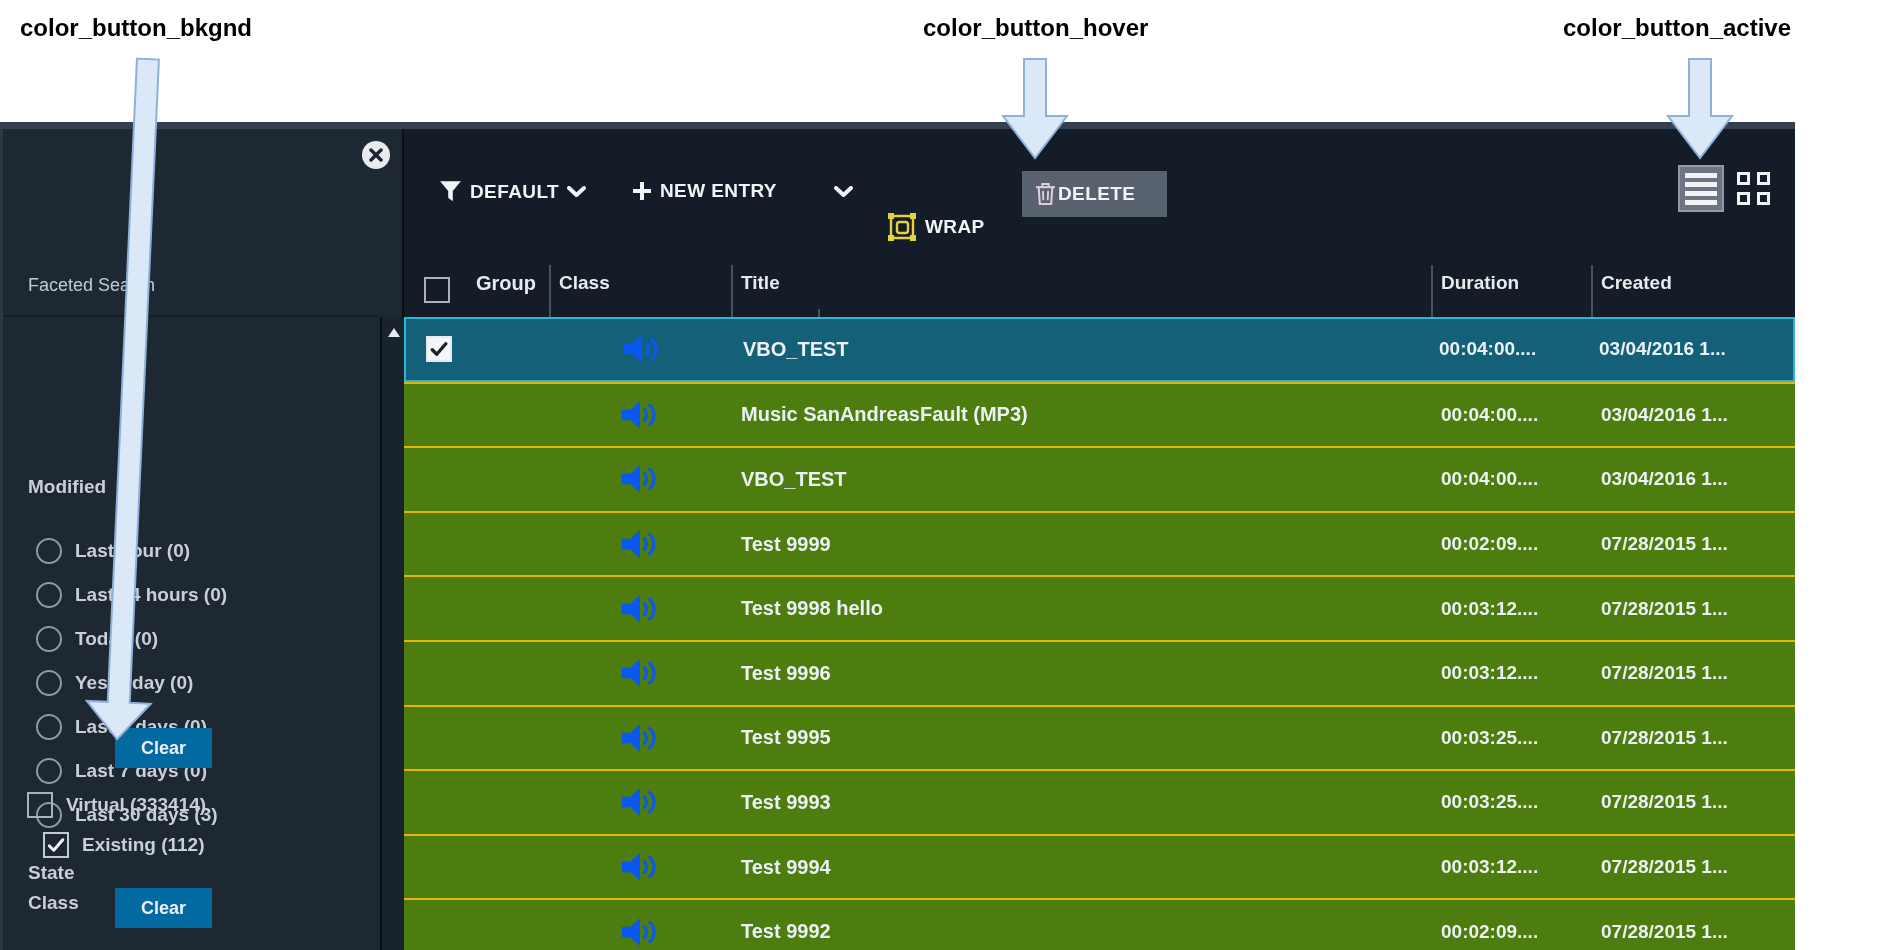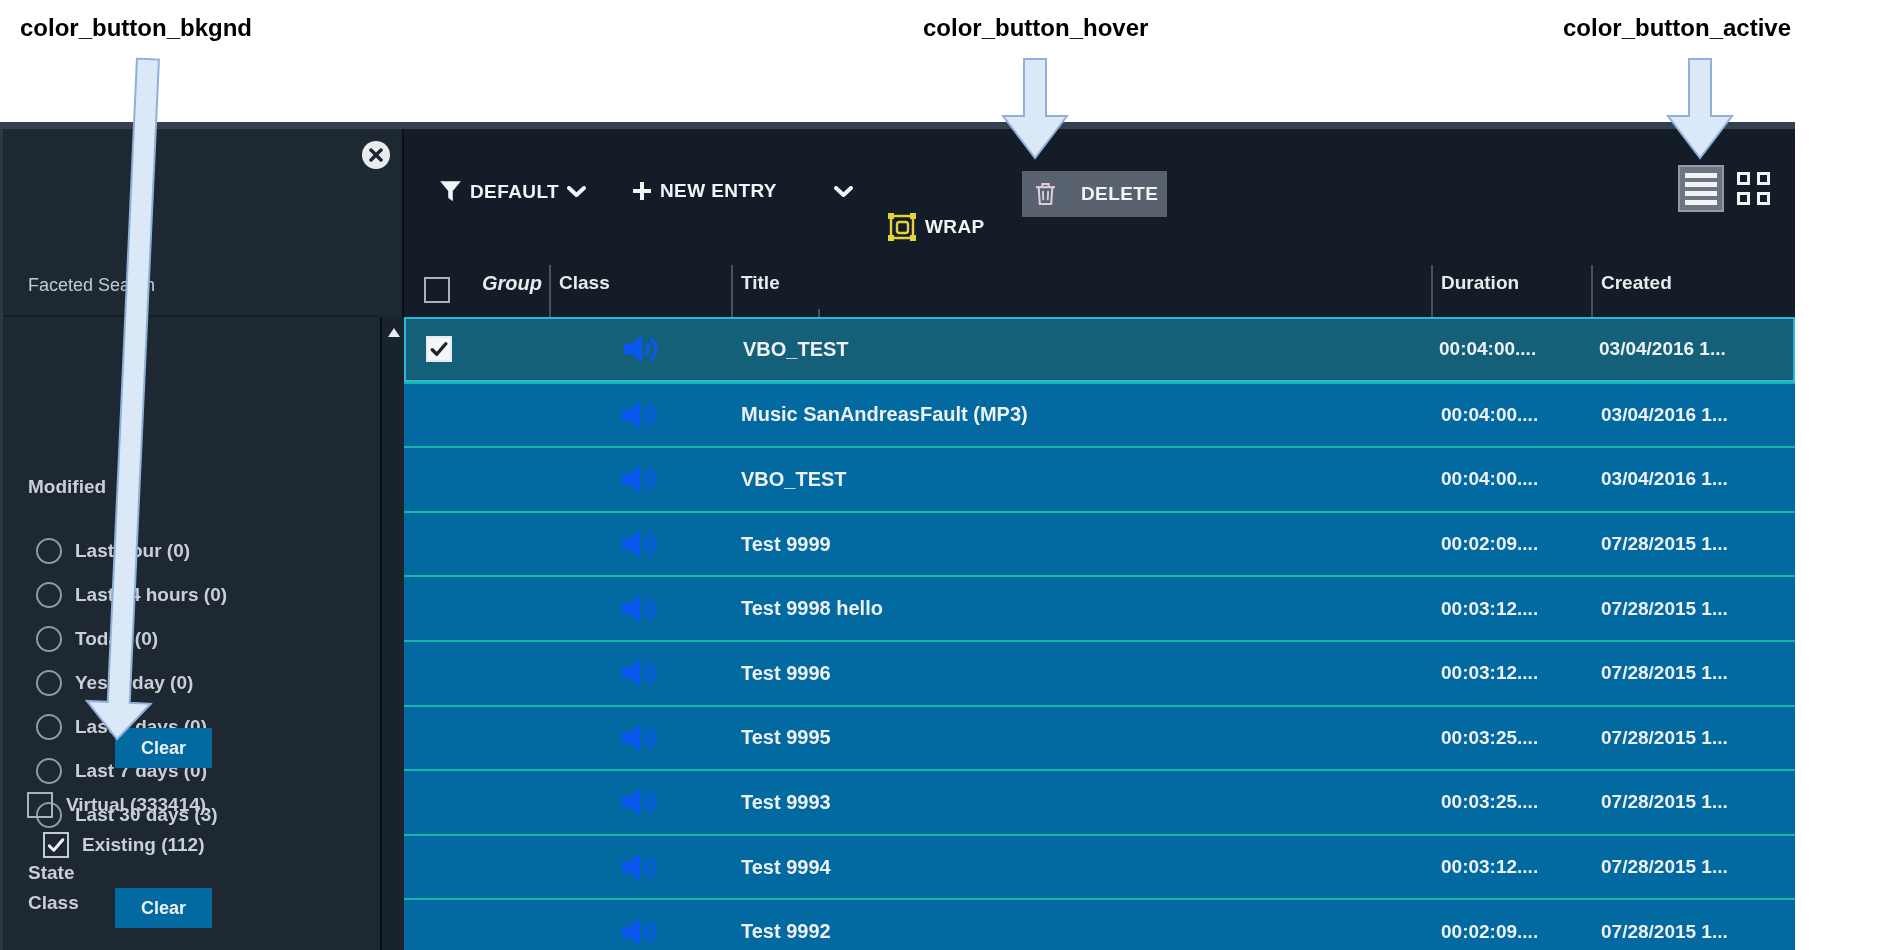--- a/index.html
+++ b/index.html
@@ -29,46 +29,46 @@
              border-left:2px solid #0b1118;box-sizing:border-box;}
   .sb-scroll .up{position:absolute;left:6px;top:11px;width:0;height:0;
                  border-left:6px solid transparent;border-right:6px solid transparent;
                  border-bottom:9px solid #e8ebee;}
   
   .main{position:absolute;left:404px;top:7px;width:1391px;height:821px;background:#141d27;color:#eef1f4;}
   .tb-item{position:absolute;display:flex;align-items:center;gap:8px;color:#f2f4f6;
            font-size:19px;font-weight:bold;letter-spacing:.4px;white-space:nowrap;cursor:pointer;background:none;border:none;font-family:inherit;}
   .tb-sep{position:absolute;left:414px;top:180px;width:2px;height:27px;background:#46525e;}
   .delete-btn{position:absolute;left:618px;top:42px;width:145px;height:46px;background:#57626e;
-              display:flex;align-items:center;gap:25px;padding-left:13px;box-sizing:border-box;
+              display:flex;align-items:center;gap:2px;padding-left:13px;box-sizing:border-box;
               color:#f2f4f6;font-size:19px;font-weight:bold;letter-spacing:.4px;border:none;font-family:inherit;cursor:pointer;}
   .view-list{position:absolute;left:1274px;top:36px;width:46px;height:47px;background:#6c7581;
              border:2px solid #939aa4;box-sizing:border-box;display:flex;flex-direction:column;
              justify-content:center;gap:4px;align-items:center;cursor:pointer;}
   .view-list i{display:block;width:32px;height:5px;background:#f2f3f5;}
   .view-grid{position:absolute;left:1333px;top:43px;width:34px;height:34px;display:grid;
              grid-template-columns:13px 13px;grid-template-rows:13px 13px;gap:7px;cursor:pointer;}
   .view-grid i{display:block;border:3px solid #f2f3f5;box-sizing:border-box;background:#141d27;}
   
   .thead{position:absolute;left:0;top:129px;width:1391px;height:59px;}
   .thead .hcb{position:absolute;left:20px;top:19px;}
   .hlabel{position:absolute;top:14px;font-size:19px;font-weight:bold;color:#e8ebee;white-space:nowrap;}
   .vdiv{position:absolute;top:7px;bottom:0;width:2px;background:#45525f;}
   .rows{position:absolute;left:0;top:188px;width:1391px;height:633px;overflow:hidden;}
   .trow{display:flex;align-items:center;height:64.6px;box-sizing:border-box;
-        border-top:2px solid #14b8a6;background:#0369a1;cursor:pointer;}
+        border-top:2px solid #eab308;background:#4d7c0f;cursor:pointer;}
   .trow:first-child{border:2px solid #2cb6d9;background:#136078;}
   .c1{width:145px;flex:none;display:flex;align-items:center;padding-left:20px;box-sizing:border-box;}
   .c2{width:182px;flex:none;display:flex;align-items:center;justify-content:center;}
   .c3{flex:1;min-width:0;padding-left:10px;font-size:20px;font-weight:bold;color:#eef1f4;white-space:nowrap;overflow:hidden;}
   .c4{width:160px;flex:none;padding-left:10px;box-sizing:border-box;font-size:19px;font-weight:bold;color:#eef1f4;white-space:nowrap;}
   .c5{width:204px;flex:none;padding-left:10px;box-sizing:border-box;font-size:19px;font-weight:bold;color:#eef1f4;white-space:nowrap;overflow:hidden;}
   .cb-checked-light{width:26px;height:26px;background:#f4f6f8;border:2px solid #e8ebee;box-sizing:border-box;
         display:flex;align-items:center;justify-content:center;}
-  .grp-clip{position:absolute;left:78px;top:0;width:67px;overflow:hidden;font-style:italic;}
+  .grp-clip{position:absolute;left:72px;top:0;width:67px;overflow:hidden;}
   .grp-clip span{font-size:20px;}
 </style>
 </head>
 <body>
 
 <div class="canvas">
 
   <div class="ann-label" style="left:20px;">color_button_bkgnd</div>
   <div class="ann-label" style="left:923px;">color_button_hover</div>
   <div class="ann-label" style="left:1563px;">color_button_active</div>

